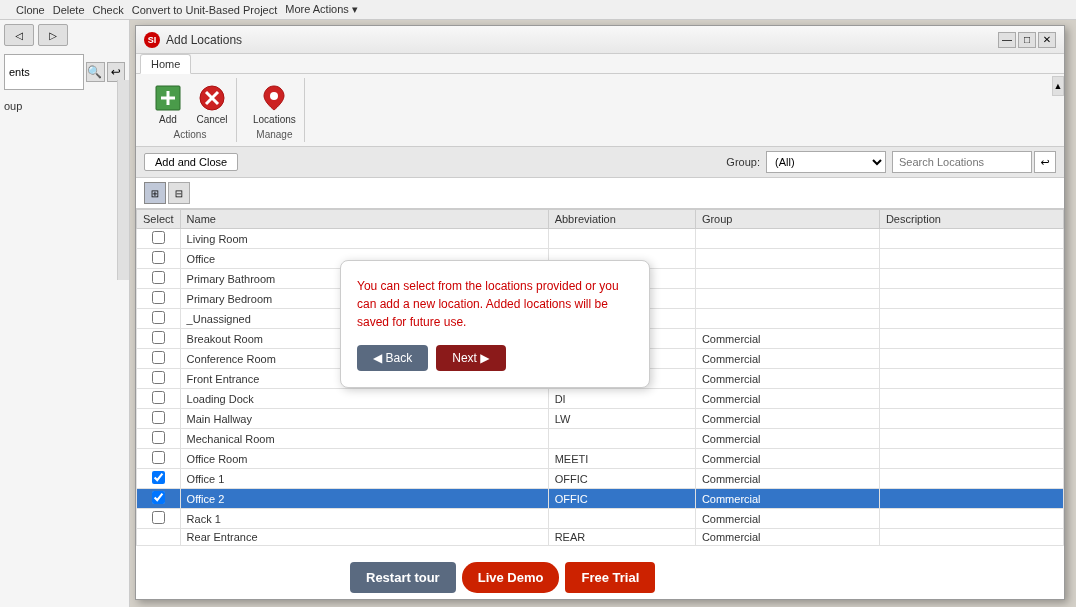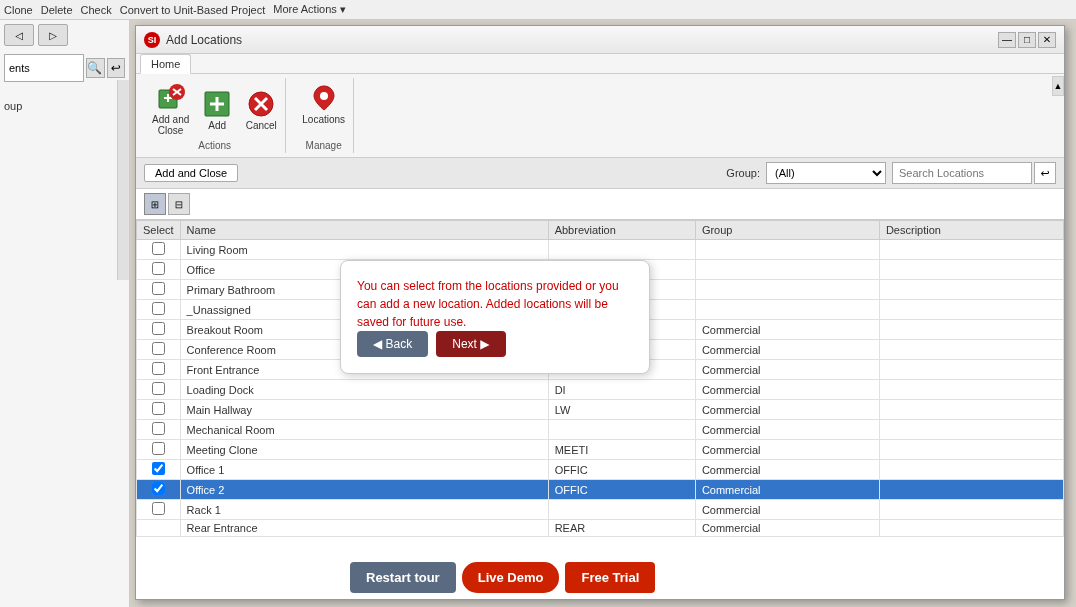--- a/index.html
+++ b/index.html
@@ -5,21 +5,21 @@
     * { box-sizing: border-box; margin: 0; padding: 0; }
     body { font-family: 'Segoe UI', Arial, sans-serif; font-size: 12px; background: #f0f0f0; overflow: hidden; width: 1076px; height: 607px; position: relative; }
 
     
     .app-bg {
       position: absolute; top: 0; left: 0; width: 1076px; height: 607px;
       background: #d4d0c8;
     }
     .app-toolbar {
       position: absolute; top: 0; left: 0; width: 1076px; height: 20px;
-      background: #f0f0f0; display: flex; align-items: center; padding: 0 4px; gap: 8px;
+      background: #f0f0f0; display: flex; align-items: center; padding: 0 16px; gap: 8px;
       font-size: 11px; border-bottom: 1px solid #ccc;
     }
     .app-toolbar span { color: #333; }
 
     
     .left-sidebar {
       position: absolute; top: 20px; left: 0; width: 130px; height: 587px;
       background: #f5f5f5; border-right: 1px solid #ccc;
     }
     .sidebar-buttons {
@@ -27,21 +27,21 @@
     }
     .sidebar-btn {
       width: 30px; height: 22px; background: #e0e0e0; border: 1px solid #aaa;
       border-radius: 2px; cursor: pointer; display: flex; align-items: center; justify-content: center;
       font-size: 10px;
     }
     .sidebar-search {
       display: flex; align-items: center; padding: 4px; gap: 2px;
     }
     .sidebar-search input {
-      width: 80px; height: 28px; border: 1px solid #aaa; font-size: 11px; padding: 4px 4px;
+      width: 80px; height: 36px; border: 1px solid #aaa; font-size: 11px; padding: 4px 4px;
     }
     .sidebar-search-btn {
       width: 20px; height: 20px; background: #e0e0e0; border: 1px solid #aaa;
       cursor: pointer; display: flex; align-items: center; justify-content: center;
     }
 
     
     .dialog {
       position: absolute; top: 25px; left: 135px; width: 930px; height: 575px;
       background: #fff; border: 1px solid #999; box-shadow: 3px 3px 8px rgba(0,0,0,0.3);
@@ -186,21 +186,21 @@
     }
 
     
     .tooltip-popup {
       position: absolute; top: 260px; left: 340px; width: 310px;
       background: white; border: 1px solid #ccc; border-radius: 8px;
       box-shadow: 2px 2px 10px rgba(0,0,0,0.2); padding: 16px;
       z-index: 100;
     }
     .tooltip-text {
-      font-size: 12px; color: #cc0000; line-height: 1.5; 
+      font-size: 12px; color: #cc0000; line-height: 1.5; margin-bottom: 14px;
     }
     .tooltip-buttons {
       display: flex; gap: 8px; align-items: center;
     }
     .tooltip-back-btn {
       padding: 6px 16px; background: #5a6a80; color: white; border: none;
       border-radius: 4px; cursor: pointer; font-size: 12px;
       display: flex; align-items: center; gap: 4px;
     }
     .tooltip-next-btn {
@@ -280,33 +280,20 @@
 
     <div class="ribbon">
       <div class="ribbon-tabs">
         <div class="ribbon-tab active">Home</div>
       </div>
       <div class="ribbon-content">
 
         <div class="ribbon-group">
           <div class="ribbon-buttons">
 
-            <div class="ribbon-btn ribbon-btn-add-close">
-              <div class="icon-area">
-                <svg viewBox="0 0 32 32" width="32" height="32">
-                  <rect x="4" y="8" width="18" height="18" rx="1" fill="#4a9b4a" stroke="#2a6a2a" stroke-width="1"></rect>
-                  <line x1="13" y1="12" x2="13" y2="20" stroke="white" stroke-width="2"></line>
-                  <line x1="9" y1="16" x2="17" y2="16" stroke="white" stroke-width="2"></line>
-                  <circle cx="22" cy="10" r="8" fill="#cc2222"></circle>
-                  <line x1="18" y1="7" x2="26" y2="13" stroke="white" stroke-width="2"></line>
-                  <line x1="26" y1="7" x2="18" y2="13" stroke="white" stroke-width="2"></line>
-                </svg>
-              </div>
-              <div class="btn-label">Add and<br>Close</div>
-            </div>
 
             <div class="ribbon-btn">
               <div class="icon-area">
                 <svg viewBox="0 0 32 32" width="32" height="32">
                   <rect x="4" y="4" width="24" height="24" rx="1" fill="#4a9b4a" stroke="#2a6a2a" stroke-width="1"></rect>
                   <line x1="16" y1="9" x2="16" y2="23" stroke="white" stroke-width="3"></line>
                   <line x1="9" y1="16" x2="23" y2="16" stroke="white" stroke-width="3"></line>
                 </svg>
               </div>
               <div class="btn-label">Add</div>
@@ -395,20 +382,27 @@
               </tr>
               <tr>
                 <td class="checkbox-cell"><input type="checkbox" style=""></td>
                 <td class="name-col">Primary Bathroom</td>
                 <td class="abbr-col"></td>
                 <td class="group-col"></td>
                 <td class="desc-col"></td>
               </tr>
               <tr>
                 <td class="checkbox-cell"><input type="checkbox" style=""></td>
+                <td class="name-col">Primary Bedroom</td>
+                <td class="abbr-col"></td>
+                <td class="group-col"></td>
+                <td class="desc-col"></td>
+              </tr>
+              <tr>
+                <td class="checkbox-cell"><input type="checkbox" style=""></td>
                 <td class="name-col">_Unassigned</td>
                 <td class="abbr-col"></td>
                 <td class="group-col"></td>
                 <td class="desc-col"></td>
               </tr>
               <tr>
                 <td class="checkbox-cell"><input type="checkbox" style=""></td>
                 <td class="name-col">Breakout Room</td>
                 <td class="abbr-col">AK</td>
                 <td class="group-col">Commercial</td>
@@ -444,21 +438,21 @@
               </tr>
               <tr>
                 <td class="checkbox-cell"><input type="checkbox" style=""></td>
                 <td class="name-col">Mechanical Room</td>
                 <td class="abbr-col"></td>
                 <td class="group-col">Commercial</td>
                 <td class="desc-col"></td>
               </tr>
               <tr>
                 <td class="checkbox-cell"><input type="checkbox" style=""></td>
-                <td class="name-col">Meeting Clone</td>
+                <td class="name-col">Office Room</td>
                 <td class="abbr-col">MEETI</td>
                 <td class="group-col">Commercial</td>
                 <td class="desc-col"></td>
               </tr>
               <tr>
                 <td class="checkbox-cell"><input type="checkbox" checked="" style=""></td>
                 <td class="name-col">Office 1</td>
                 <td class="abbr-col">OFFIC</td>
                 <td class="group-col">Commercial</td>
                 <td class="desc-col"></td>

